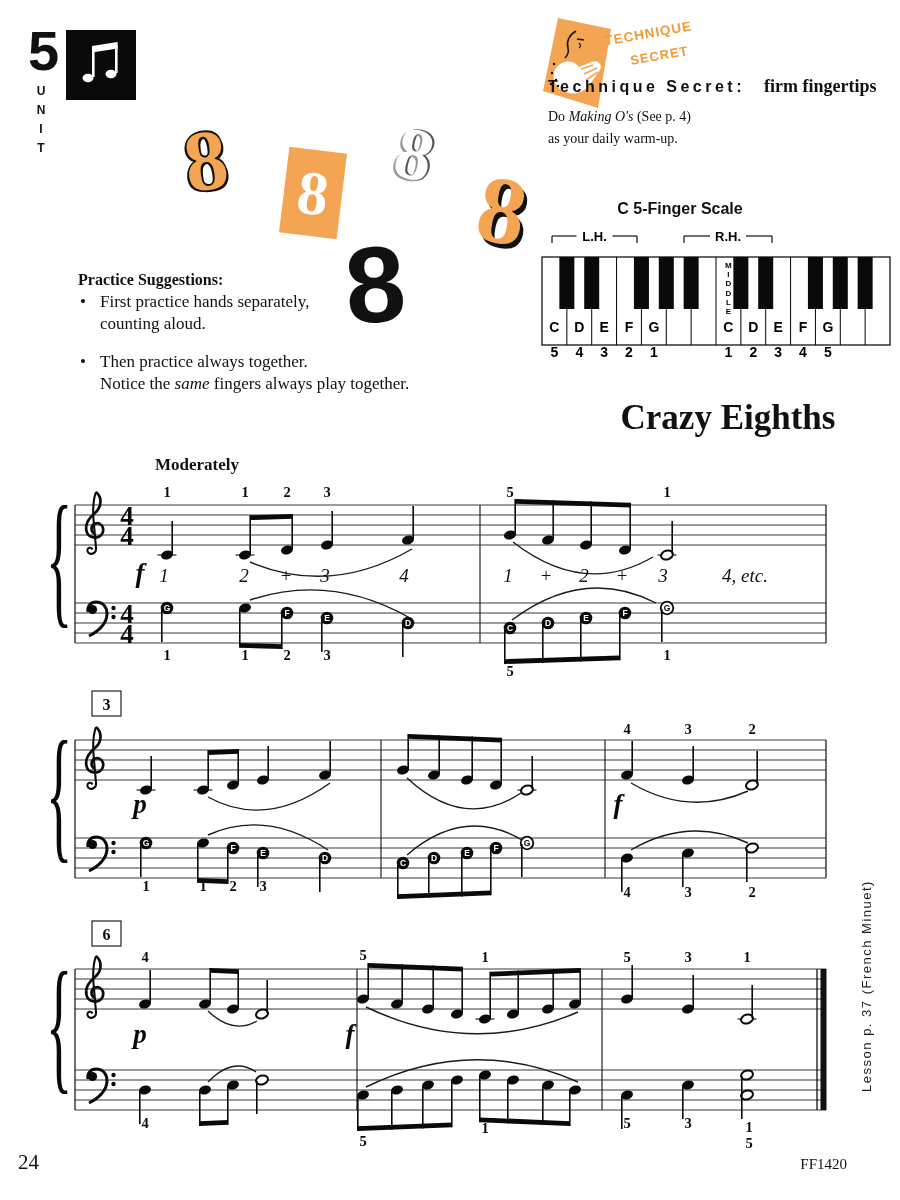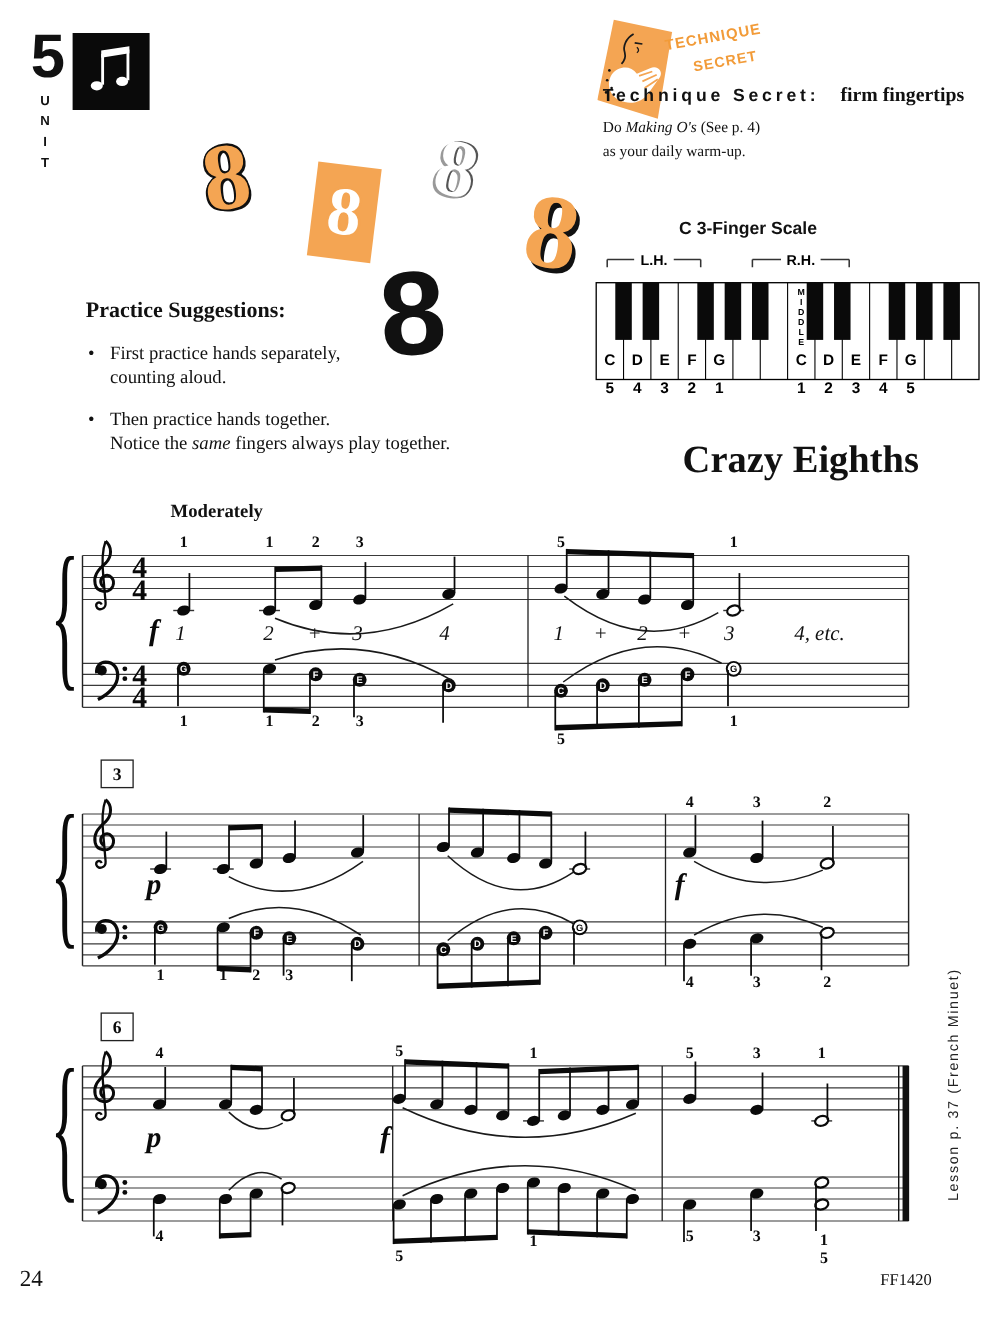--- a/index.html
+++ b/index.html
@@ -15,21 +15,21 @@
              font-family:"Liberation Sans",sans-serif;font-weight:bold;font-size:13.5px;letter-spacing:1px;}
   .logo-secret{left:630px;top:48px;transform:rotate(-10deg);color:#F29B38;
              font-family:"Liberation Sans",sans-serif;font-weight:bold;font-size:13px;letter-spacing:1px;}
   .tech-heading{left:548px;top:76px;white-space:nowrap;}
   .tech-heading .th1{font-family:"Liberation Sans",sans-serif;font-weight:bold;font-size:16px;letter-spacing:3.5px;}
   .tech-heading .th2{font-family:"Liberation Serif",serif;font-weight:bold;font-size:18px;margin-left:19px;}
   .warmup{left:548px;top:106px;font-size:14px;line-height:22px;}
   .scale-title{left:530px;top:200px;width:300px;text-align:center;
                font-family:"Liberation Sans",sans-serif;font-weight:bold;font-size:16px;}
   .practice{left:78px;top:271px;width:430px;}
-  .practice h3{margin:0 0 16px 0;font-size:20px;}
+  .practice h3{margin:0 0 2px 0;font-size:16px;}
   .practice .bullet{position:relative;padding-left:22px;font-size:17px;line-height:22px;margin-bottom:16px;}
   .practice .dot{position:absolute;left:2px;top:0px;font-size:17px;}
   .piece-title{left:528px;top:398px;width:400px;text-align:center;font-weight:bold;font-size:35px;}
   .tempo{left:120px;top:455px;font-weight:bold;font-size:17px;margin-left:35px;}
   .side-note{left:740px;top:975px;width:260px;height:22px;transform:rotate(-90deg);
              font-family:"Liberation Sans",sans-serif;font-size:13px;letter-spacing:1.5px;text-align:center;color:#222;}
   .pg-left{left:18px;top:1150px;font-size:21px;}
   .pg-right{left:672px;top:1156px;width:175px;text-align:right;font-size:15px;}
   i{font-style:italic;}
   svg text{user-select:none;}
@@ -94,21 +94,21 @@
        display:flex;align-items:center;justify-content:center;">
     <span style="font-weight:bold;font-size:62px;color:#fff;text-shadow:0 0 2px #F4A553;">8</span>
   </div>
   <div class="abs" style="left:396px;top:112px;font-size:74px;font-weight:bold;color:#fff;transform:rotate(14deg);
        text-shadow:-2px 2px 0 #999, 2px -1px 0 #555, 1px 1px 0 #777;">8</div>
   <div class="abs" style="left:478px;top:155px;font-size:96px;font-weight:bold;color:#F4A553;transform:rotate(10deg);
        text-shadow:4px 4px 0 #111;">8</div>
   <div class="abs" style="left:345px;top:222px;font-size:108px;font-weight:bold;color:#111;transform:rotate(-4deg);
        font-family:'Liberation Sans',sans-serif;">8</div>
 
-  <div class="abs scale-title">C 3-Finger Scale</div>
+  <div class="abs scale-title">C 5-Finger Scale</div>
   <svg id="kbd" class="abs" style="left:530px;top:222px;" width="370" height="150" viewBox="0 0 370 150">
       <line x1="22" y1="14" x2="46.5" y2="14" stroke="#333" stroke-width="1.4"></line>
       <line x1="82.5" y1="14" x2="107" y2="14" stroke="#333" stroke-width="1.4"></line>
       <line x1="22" y1="14" x2="22" y2="21" stroke="#333" stroke-width="1.4"></line>
       <line x1="107" y1="14" x2="107" y2="21" stroke="#333" stroke-width="1.4"></line>
       <text x="64.5" y="19" class="kbbr">L.H.</text>
       <line x1="154" y1="14" x2="180" y2="14" stroke="#333" stroke-width="1.4"></line>
       <line x1="216" y1="14" x2="242" y2="14" stroke="#333" stroke-width="1.4"></line>
       <line x1="154" y1="14" x2="154" y2="21" stroke="#333" stroke-width="1.4"></line>
       <line x1="242" y1="14" x2="242" y2="21" stroke="#333" stroke-width="1.4"></line>
@@ -167,21 +167,21 @@
 
   <div class="abs practice">
     <h3>Practice Suggestions:</h3>
     <div class="bullet">
       <span class="dot">•</span>
       <span>First practice hands separately,</span><br>
       <span>counting aloud.</span>
     </div>
     <div class="bullet">
       <span class="dot">•</span>
-      <span>Then practice hands together.</span><br>
+      <span>Then practice always together.</span><br>
       <span>Notice the </span><i>same</i><span> fingers always play together.</span>
     </div>
   </div>
 
   <div class="abs piece-title">Crazy Eighths</div>
   <div class="abs tempo">Moderately</div>
 
   <svg id="music" class="abs" style="left:0;top:0;" width="900" height="1200" viewBox="0 0 900 1200">
       <g>
         <text class="brace" dominant-baseline="middle" transform="translate(46 574) scale(1.05 2.85)">{</text>

